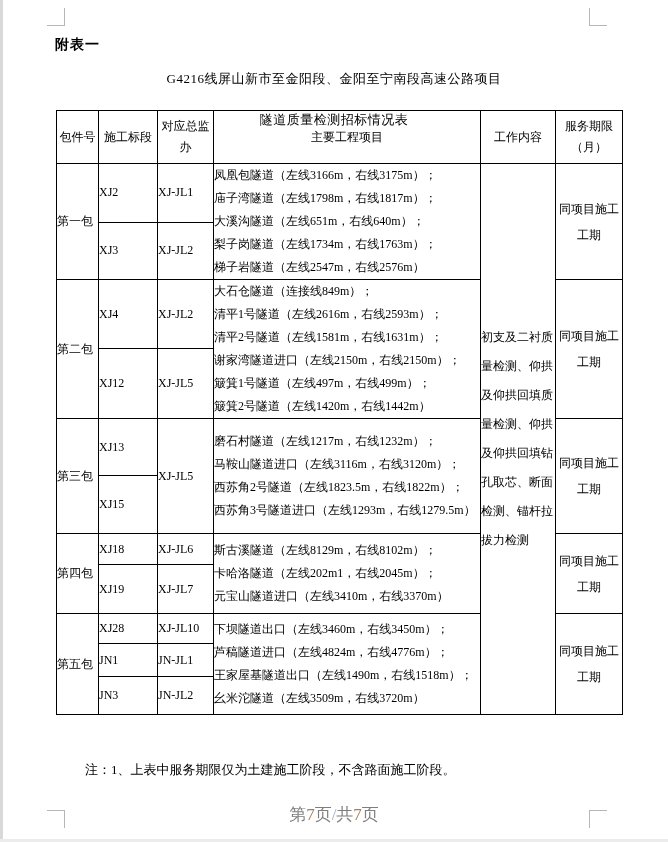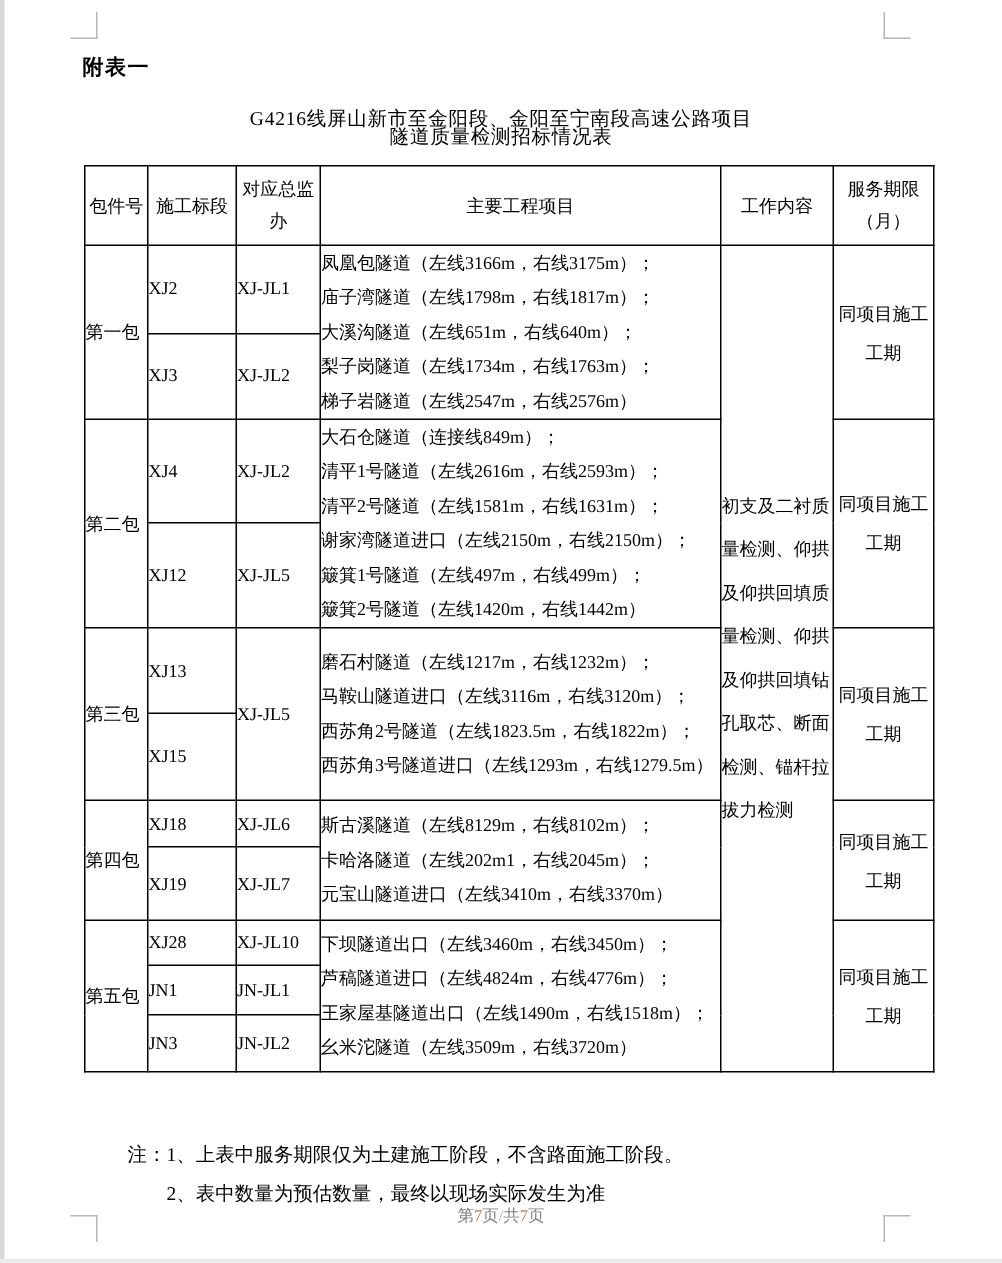--- a/index.html
+++ b/index.html
@@ -16,21 +16,21 @@
   .mark .h{width:18px;height:1px;}
   .mark .v{width:1px;height:18px;}
   .mark.tl{left:47px;top:8px;}  .mark.tl .h{top:17px;left:0;} .mark.tl .v{left:17px;top:0;}
   .mark.tr{left:589px;top:8px;} .mark.tr .h{top:17px;left:0;} .mark.tr .v{left:0;top:0;}
   .mark.bl{left:47px;top:810px;} .mark.bl .h{top:0;left:0;}  .mark.bl .v{left:17px;top:0;}
   .mark.br{left:589px;top:810px;} .mark.br .h{top:0;left:0;} .mark.br .v{left:0;top:0;}
 
   .doc-title{position:absolute;left:55px;top:36px;font-size:14px;font-weight:bold;letter-spacing:1px;}
   .subtitle{position:absolute;left:0;width:668px;text-align:center;font-size:13px;letter-spacing:0.5px;}
   .subtitle.s1{top:70px;}
-  .subtitle.s2{top:82px;}
+  .subtitle.s2{top:111px;}
 
   table.tender{
     position:absolute;left:56px;top:110px;width:566px;
     border-collapse:collapse;table-layout:fixed;
     font-size:12px;line-height:23px;
   }
   table.tender td,table.tender th{
     border:1px solid #000;padding:0;vertical-align:middle;
     font-weight:normal;overflow:hidden;
   }
@@ -39,21 +39,21 @@
   td.project{text-align:left;padding:3px 4px 3px 6px;vertical-align:middle;margin-left:47px;}
   td.project .pl{line-height:23px;}
   td.work{text-align:left;padding:2px 6px;line-height:29px;vertical-align:middle;}
   td.service{text-align:center;line-height:26px;padding:0 6px;}
 
   .notes{position:absolute;left:85px;top:733px;font-size:13px;line-height:26px;margin-top:24px;}
   .notes .n2{padding-left:26px;}
 
   .footer{
     position:absolute;left:0;top:803px;width:668px;text-align:center;
-    font-size:11px;color:#7f7f7f;
+    font-size:17px;color:#7f7f7f;
   }
   .footer .num{color:#a87e52;}
   .footer .sep{color:#9ab0c8;}
 </style>
 </head>
 <body>
 
 <div class="page-edge-left"></div>
 <div class="page-edge-bottom"></div>
 
@@ -187,18 +187,17 @@
     </tr>
     <tr style="height:38px">
       <td class="c">JN3</td>
       <td class="c">JN-JL2</td>
     </tr>
   </tbody>
 </table>
 
 <div class="notes">
   <div class="n1">注：1、上表中服务期限仅为土建施工阶段，不含路面施工阶段。</div>
-  <div class="n2">2、表中数量为预估数量，最终以现场实际发生为准</div>
 </div>
 
 <div class="footer">
   <span>第</span><span class="num">7</span><span>页</span><span class="sep">/</span><span>共</span><span class="num">7</span><span>页</span>
 </div>
 
 </body></html>

